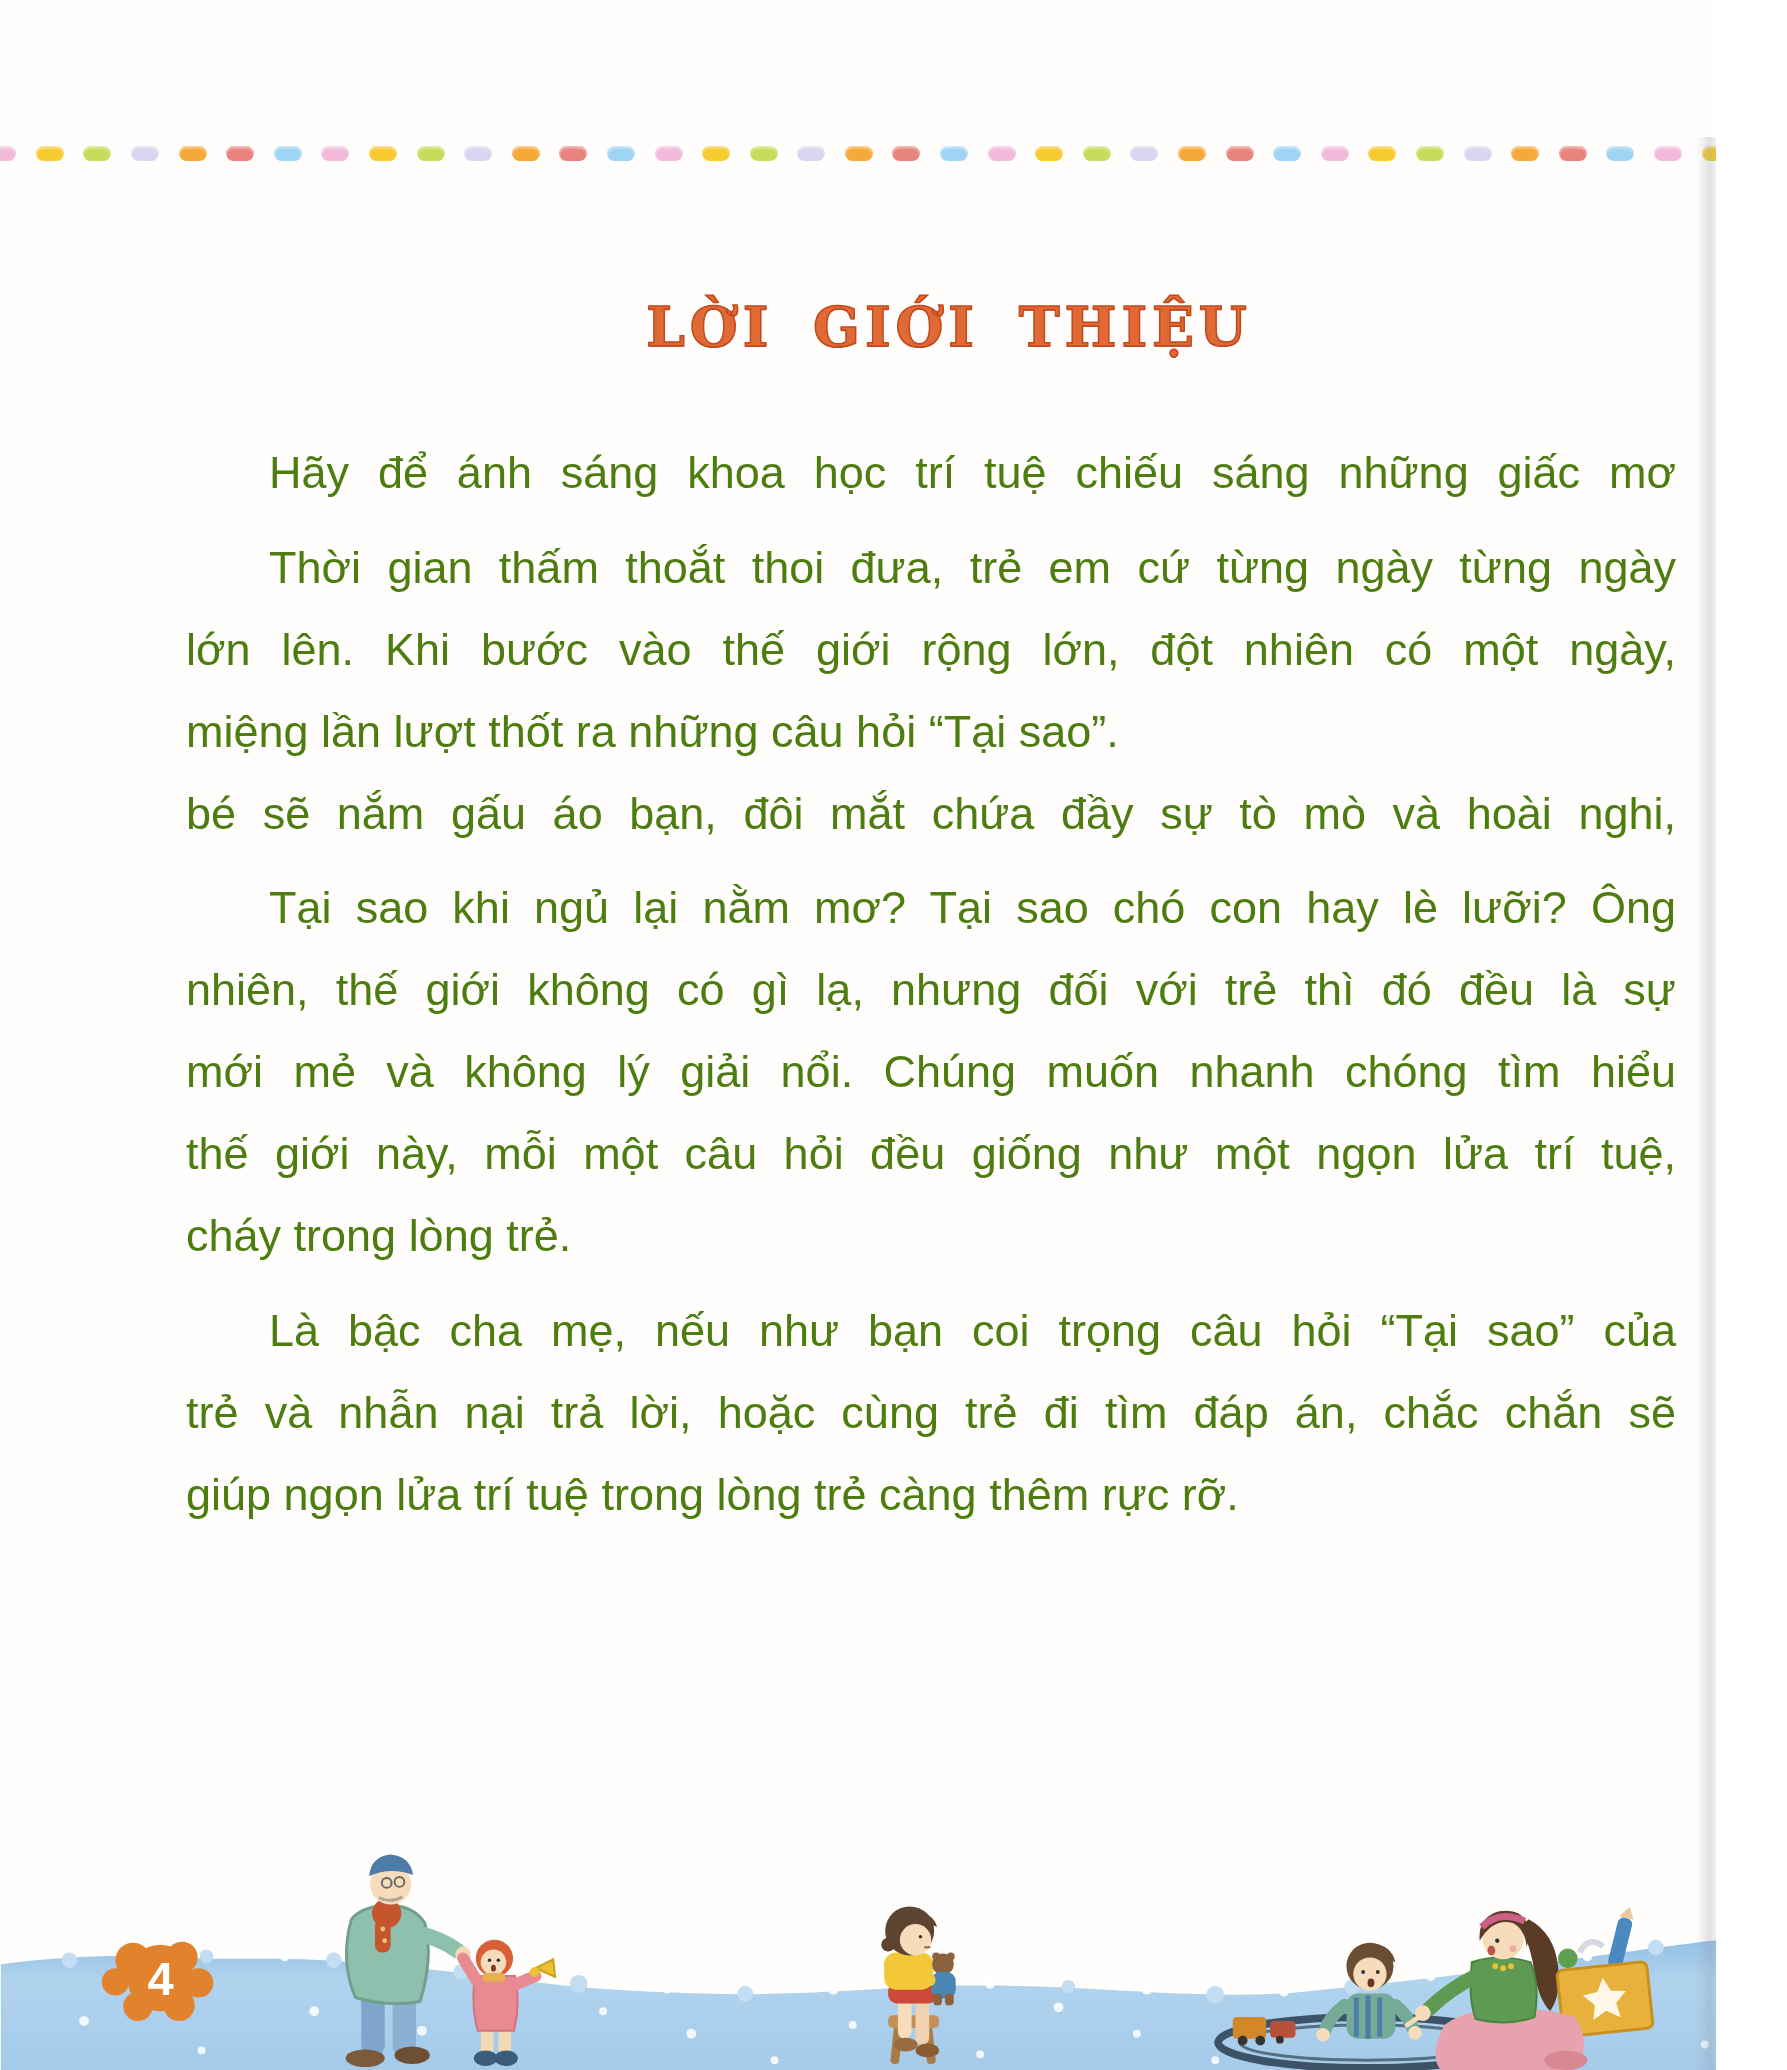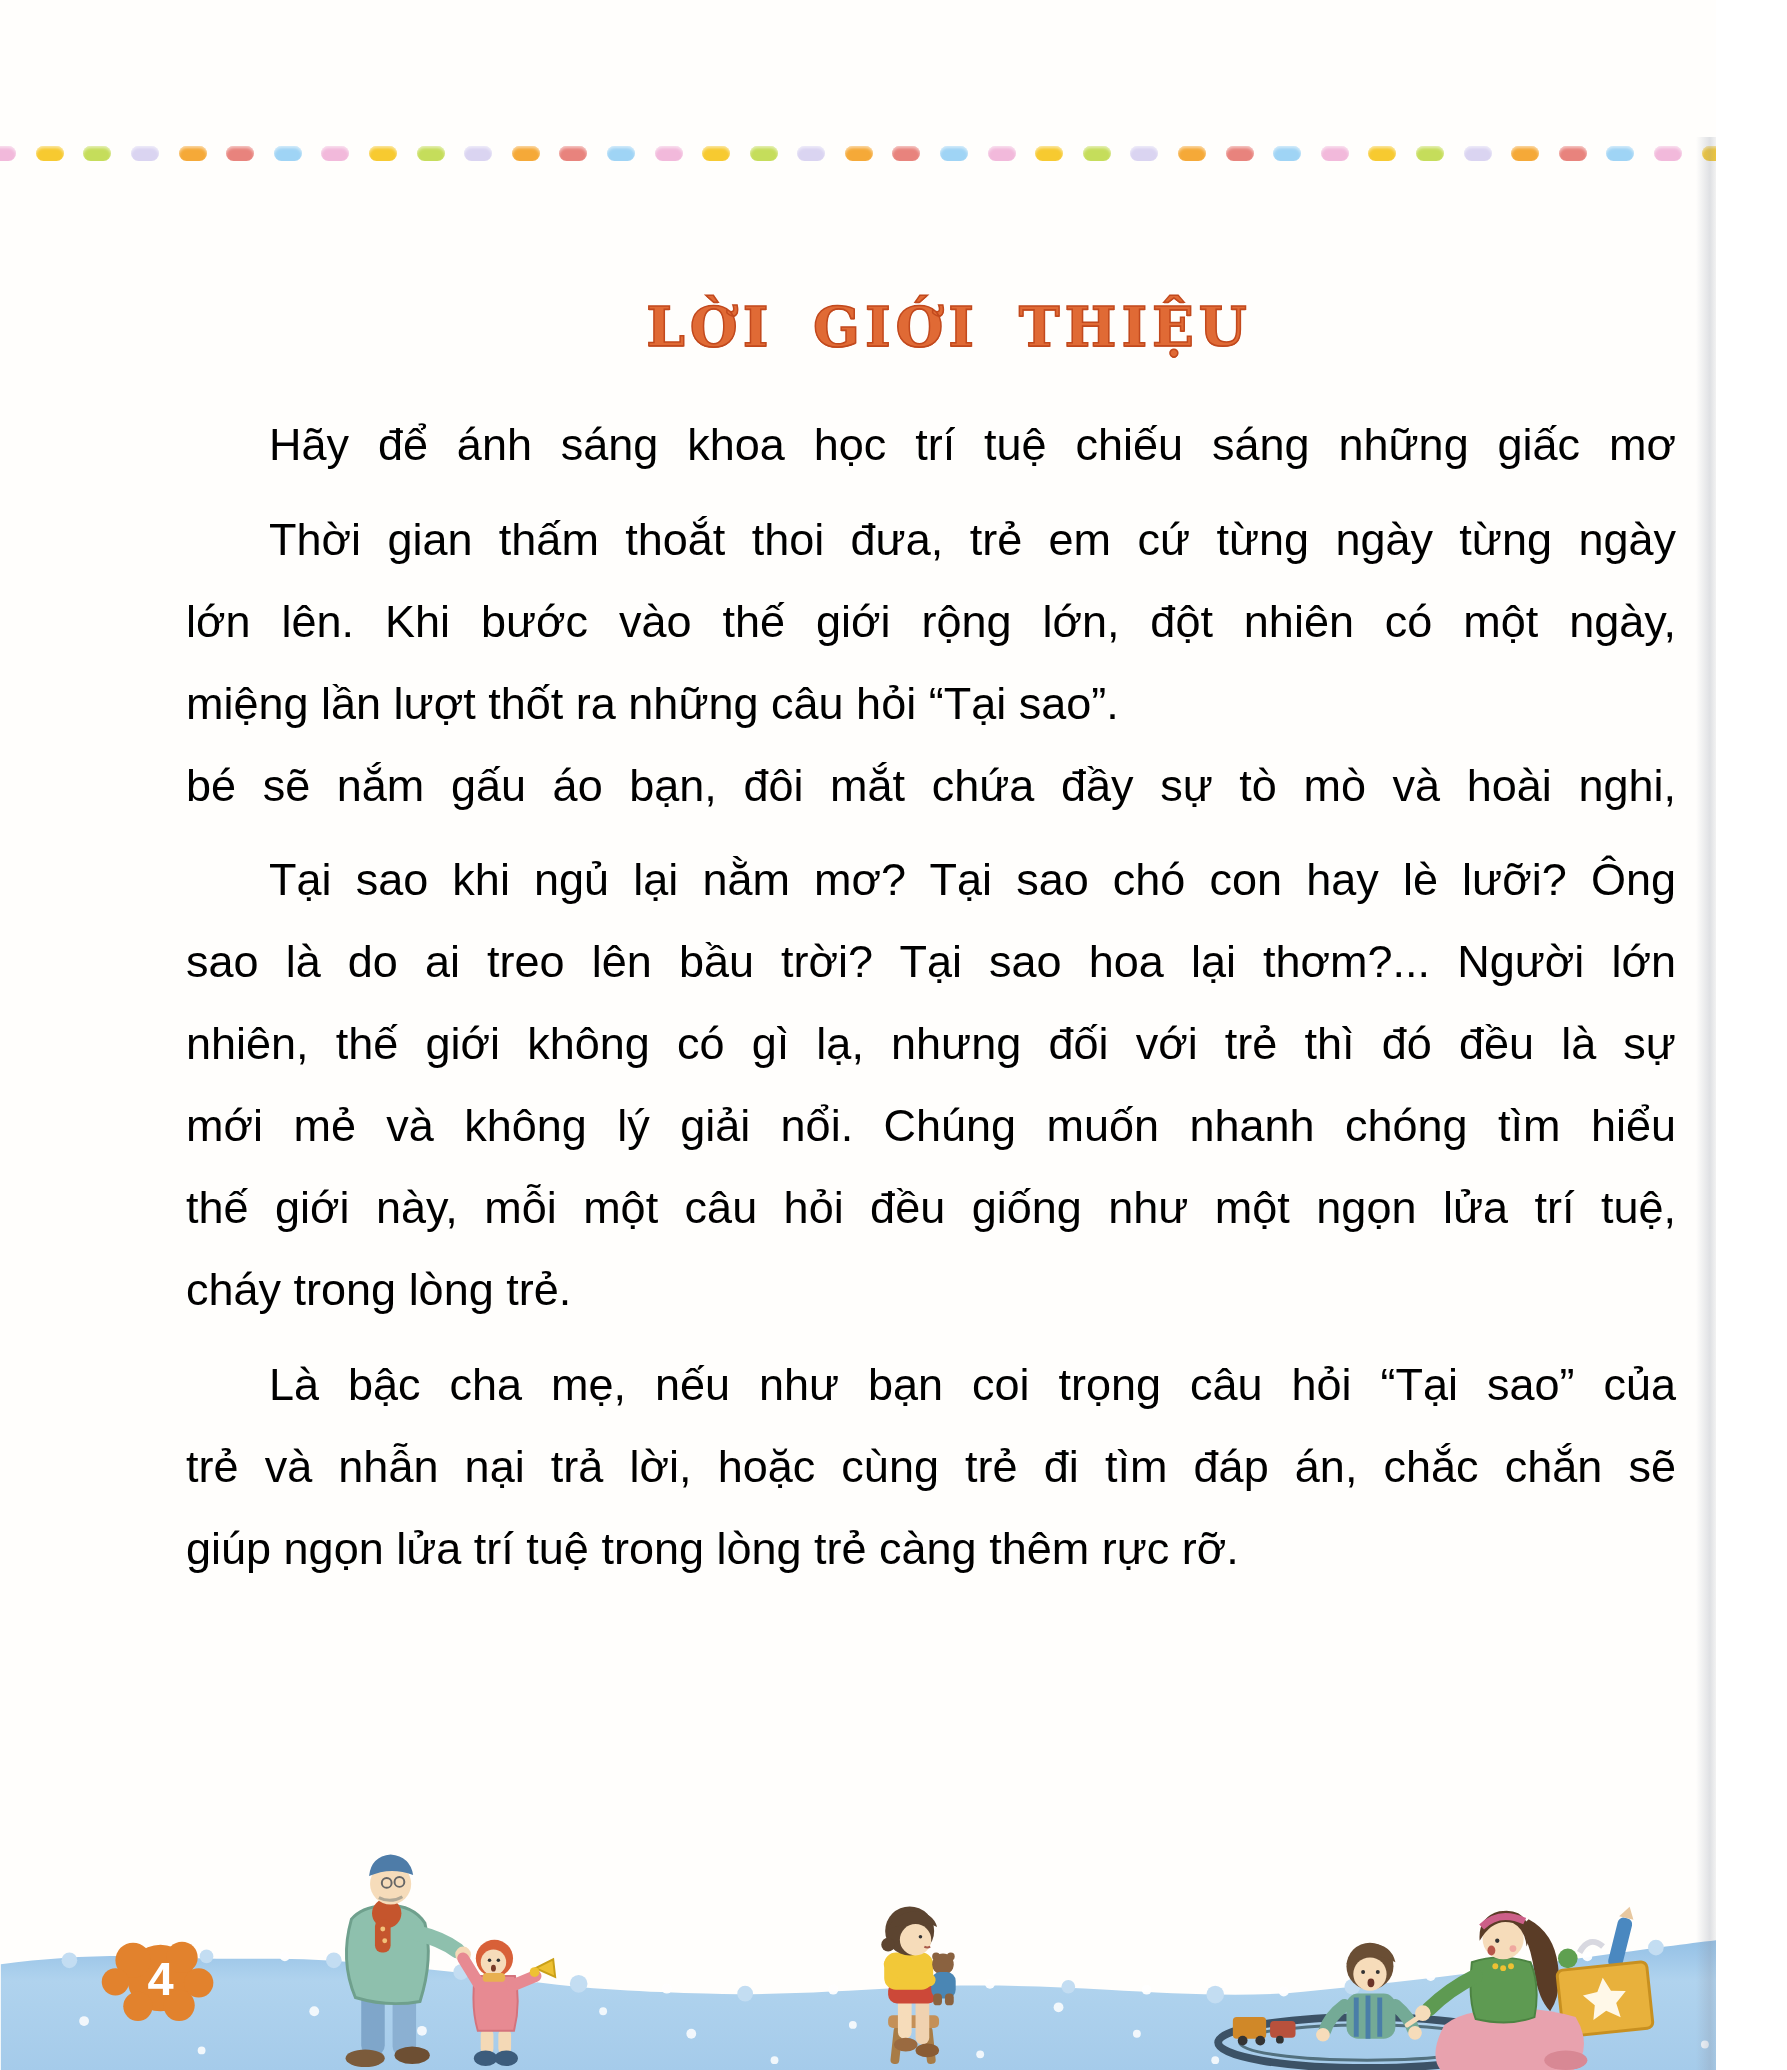--- a/index.html
+++ b/index.html
@@ -10,21 +10,21 @@
   .divider{position:absolute;top:146px;left:-11.8px;width:1823px;height:15.7px;display:flex;gap:19.6px;overflow:hidden;}
   .dash{flex:none;width:28px;height:14.7px;border-radius:7.8px;opacity:.85;box-shadow:inset 0 2px 2.9px rgba(255,255,255,.55);}
 
   
   .title{position:absolute;top:294px;left:55px;width:1788px;text-align:center;
          font-family:"DejaVu Serif", serif;font-weight:bold;font-size:55px;
          letter-spacing:4.9px;word-spacing:15.7px;color:#e06a35;
          -webkit-text-stroke:1.5px #c2491d;text-shadow:0 1px 0 #c2491d;}
 
   
-  .text-block{position:absolute;left:186px;top:404px;width:1490px;font-size:45px;line-height:82px;color:#000000;}
+  .text-block{position:absolute;left:186px;top:432px;width:1490px;font-size:45px;line-height:82px;color:#4d7c0f;}
   .para{margin:0 0 12.7px 0;}
   .line{text-align:justify;text-align-last:justify;}
   .line.first{text-indent:83px;}
   .line.last{text-align-last:left;}
 
   
   .edge-shade{position:absolute;top:137px;right:0;width:19.6px;height:1933px;
       background:linear-gradient(to right, rgba(140,148,165,0) 0%, rgba(140,148,165,0.28) 70%, rgba(150,158,172,0.12) 100%);}
 
   .footer-art{position:absolute;left:0;bottom:0;width:1788px;height:237px;}
@@ -82,21 +82,20 @@
       <div class="line first">Hãy để ánh sáng khoa học trí tuệ chiếu sáng những giấc mơ</div>
     </div>
     <div class="para">
       <div class="line first">Thời gian thấm thoắt thoi đưa, trẻ em cứ từng ngày từng ngày</div>
       <div class="line">lớn lên. Khi bước vào thế giới rộng lớn, đột nhiên có một ngày,</div>
       <div class="line last">miệng lần lượt thốt ra những câu hỏi “Tại sao”.</div>
       <div class="line">bé sẽ nắm gấu áo bạn, đôi mắt chứa đầy sự tò mò và hoài nghi,</div>
     </div>
     <div class="para">
       <div class="line first">Tại sao khi ngủ lại nằm mơ? Tại sao chó con hay lè lưỡi? Ông</div>
-      <div class="line">sao là do ai treo lên bầu trời? Tại sao hoa lại thơm?... Người lớn</div>
       <div class="line">nhiên, thế giới không có gì lạ, nhưng đối với trẻ thì đó đều là sự</div>
       <div class="line">mới mẻ và không lý giải nổi. Chúng muốn nhanh chóng tìm hiểu</div>
       <div class="line">thế giới này, mỗi một câu hỏi đều giống như một ngọn lửa trí tuệ,</div>
       <div class="line last">cháy trong lòng trẻ.</div>
     </div>
     <div class="para">
       <div class="line first">Là bậc cha mẹ, nếu như bạn coi trọng câu hỏi “Tại sao” của</div>
       <div class="line">trẻ và nhẫn nại trả lời, hoặc cùng trẻ đi tìm đáp án, chắc chắn sẽ</div>
       <div class="line last">giúp ngọn lửa trí tuệ trong lòng trẻ càng thêm rực rỡ.</div>
     </div>

